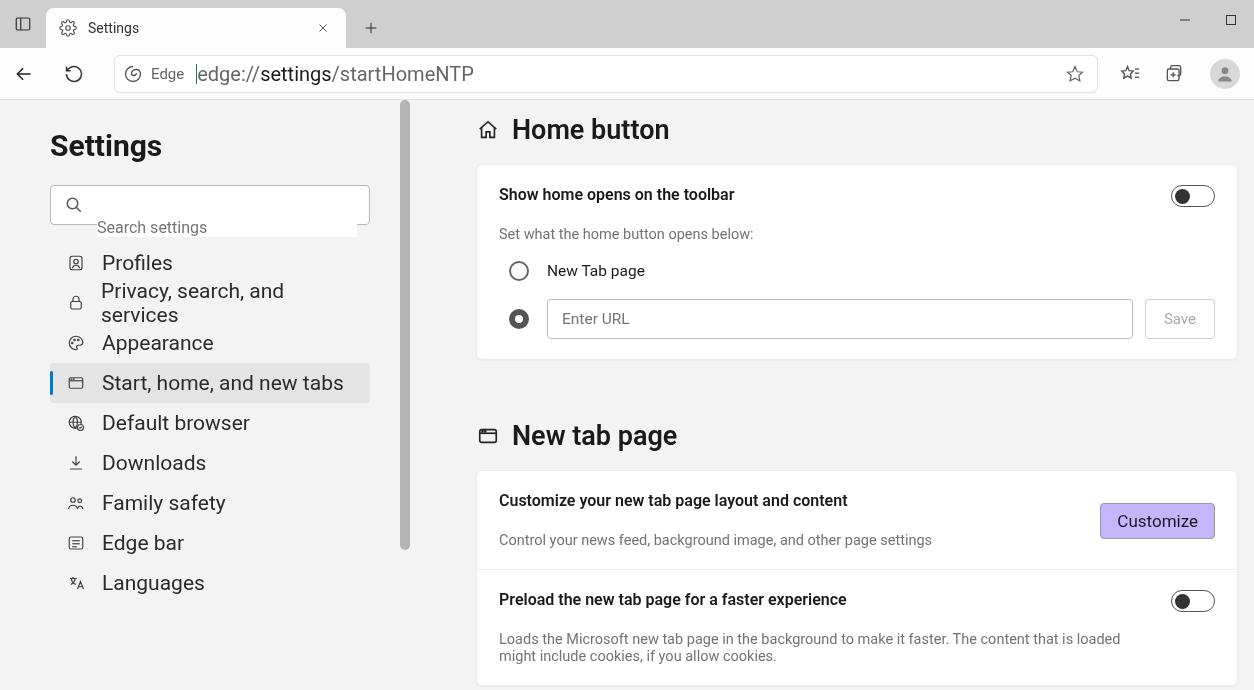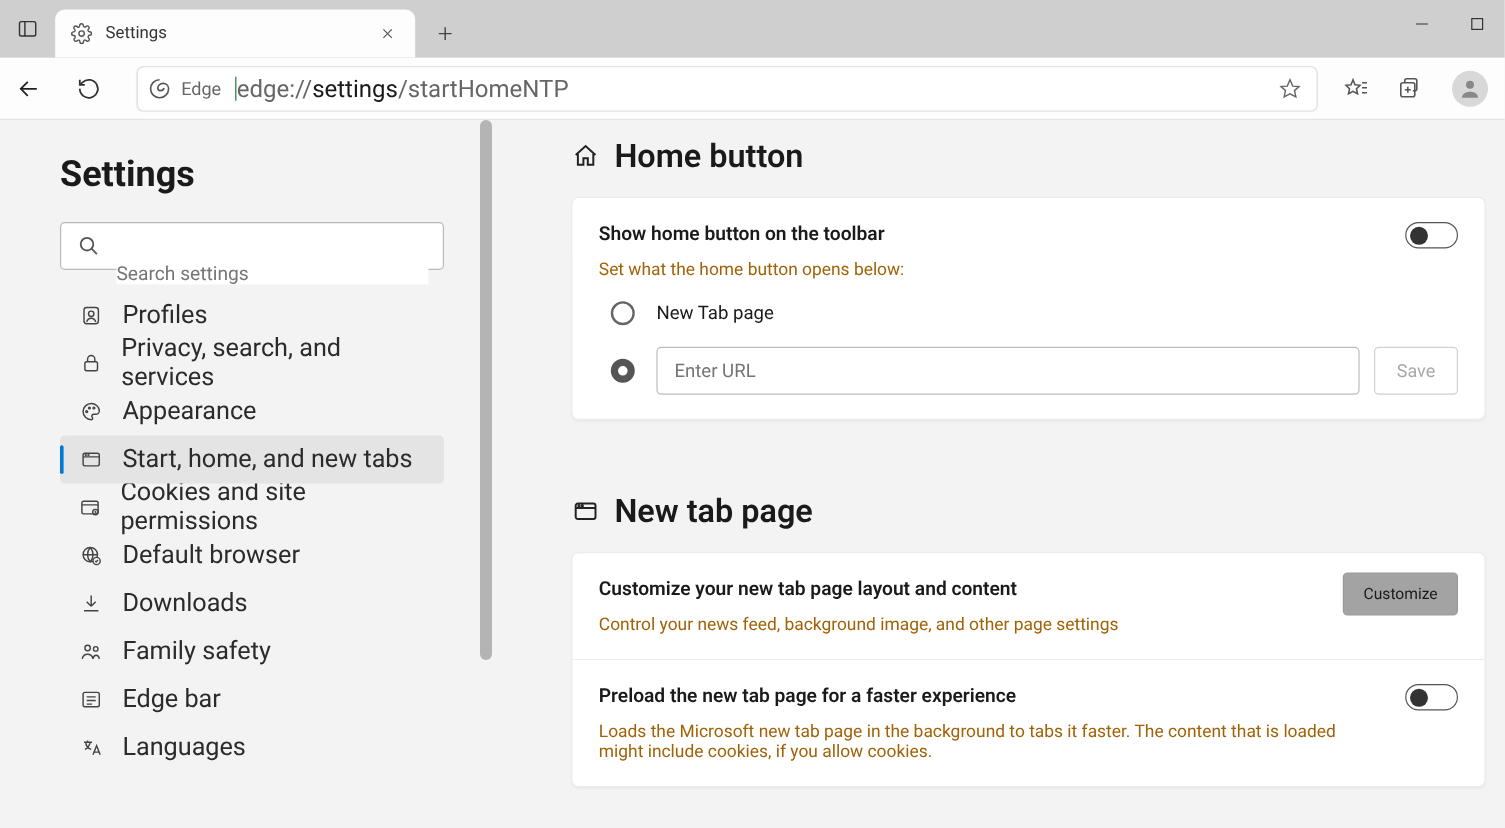--- a/index.html
+++ b/index.html
@@ -45,31 +45,31 @@
   .nav-item.active::before { content:""; position:absolute; left:0; top:8px; bottom:8px; width:3px; background:#0078d4; border-radius:2px;}
 
   .main { flex: 1; padding: 6px 16px 0 66px; overflow: hidden; background:#f3f3f3;}
   .section-header { display: flex; align-items: center; font-size: 27px; font-weight: 600; margin: 8px 0 18px; }
   .section-header .sh-icon { width: 24px; height: 24px; margin-right: 12px; display:flex;align-items:center;justify-content:center;color:#333;}
 
   .card { background: #fff; border: 1px solid #ececec; border-radius: 6px; margin-bottom: 60px; box-shadow: 0 1px 2px rgba(0,0,0,0.04);}
   .card-row { padding: 20px 22px; position: relative; }
   .card hr{border:none;border-top:1px solid #eee;}
   .row-title { font-size: 16px; font-weight: 600; color:#1a1a1a; }
-  .row-sub { font-size: 14.5px; color: #a16207; margin-top: 12px; max-width:640px;}
+  .row-sub { font-size: 14.5px; color: #737373; margin-top: 22px; max-width:640px;}
   .toggle { position: absolute; right: 22px; top: 20px; width: 44px; height: 22px; border-radius: 11px; background: #fff; border: 1px solid #555; }
   .toggle .knob { position: absolute; left: 3px; top: 2.5px; width: 15px; height: 15px; border-radius: 50%; background: #333; }
 
   .radio-group { margin-top: 18px; padding-left: 10px;}
   .radio-row { display: flex; align-items: center; margin-bottom: 18px; }
   .radio { width: 20px; height: 20px; border-radius: 50%; border: 2px solid #666; margin-right: 18px; position: relative; flex-shrink:0;}
   .radio.sel { border-color:#555; border-width:6px; width:20px;height:20px;}
   .url-input { flex:1; height:40px; border:1px solid #bdbdbd; border-radius:4px; padding:0 14px; font-size:15.5px; color:#333; outline:none; margin-right:12px;}
   .save-btn { height:40px; padding:0 18px; border:1px solid #d0d0d0; border-radius:4px; background:#fff; color:#a8a8a8; font-size:15px;}
-  .customize-btn { position:absolute; right:22px; top:16px; height:36px; padding:0 16px; border:1px solid #999; border-radius:4px; background:#a3a3a3; color:#1a1a1a; font-size:13px;}
+  .customize-btn { position:absolute; right:22px; top:32px; height:36px; padding:0 16px; border:1px solid #999; border-radius:4px; background:#c4b5fd; color:#1a1a1a; font-size:17px;}
 
   svg{display:block;}
 </style>
 </head>
 <body>
 
 <div class="titlebar">
   <div class="tabstrip-left">
     <svg width="18" height="18" viewBox="0 0 24 24" fill="none" stroke="#333" stroke-width="1.6">
         <rect x="3" y="4" width="18" height="16" rx="2"></rect>
@@ -219,31 +219,20 @@
               <line x1="3" y1="9" x2="21" y2="9"></line>
               <circle cx="6" cy="7" r="0.5"></circle>
               <circle cx="9" cy="7" r="0.5"></circle>
             </svg>
           </span>
           <span>Start, home, and new tabs</span>
         </div>
       <div class="nav-item">
           <span class="n-icon">
             <svg width="18" height="18" viewBox="0 0 24 24" fill="none" stroke="#444" stroke-width="1.6">
-              <rect x="3" y="5" width="18" height="14" rx="2"></rect>
-              <line x1="3" y1="9" x2="21" y2="9"></line>
-              <circle cx="18" cy="17" r="3"></circle>
-              <path d="M18 15.5v1.5l1 .6"></path>
-            </svg>
-          </span>
-          <span>Cookies and site permissions</span>
-        </div>
-      <div class="nav-item">
-          <span class="n-icon">
-            <svg width="18" height="18" viewBox="0 0 24 24" fill="none" stroke="#444" stroke-width="1.6">
               <circle cx="11" cy="11" r="8"></circle>
               <path d="M3 11h16M11 3a12 12 0 0 1 0 16M11 3a12 12 0 0 0 0 16"></path>
               <circle cx="18" cy="18" r="4" fill="#f3f3f3"></circle>
               <path d="M16.5 18l1 1 2-2"></path>
             </svg>
           </span>
           <span>Default browser</span>
         </div>
       <div class="nav-item">
           <span class="n-icon">
@@ -291,21 +280,21 @@
       <span class="sh-icon">
           <svg width="22" height="22" viewBox="0 0 24 24" fill="none" stroke="#222" stroke-width="1.8">
             <path d="M3 11l9-8 9 8"></path>
             <path d="M5 10v10h5v-6h4v6h5V10"></path>
           </svg>
         </span>
       <span>Home button</span>
     </div>
     <div class="card">
       <div class="card-row">
-        <div class="row-title">Show home button on the toolbar</div>
+        <div class="row-title">Show home opens on the toolbar</div>
         <div class="row-sub">Set what the home button opens below:</div>
         <div class="toggle">
             <div class="knob"></div>
           </div>
         <div class="radio-group">
           <div class="radio-row">
             <div class="radio"></div>
             <span style="font-size:15.5px;">New Tab page</span>
           </div>
           <div class="radio-row" style="margin-bottom:0;">
@@ -330,20 +319,20 @@
     </div>
     <div class="card" style="margin-bottom:0;">
       <div class="card-row">
         <div class="row-title">Customize your new tab page layout and content</div>
         <div class="row-sub">Control your news feed, background image, and other page settings</div>
         <button class="customize-btn">Customize</button>
       </div>
       <hr>
       <div class="card-row">
         <div class="row-title">Preload the new tab page for a faster experience</div>
-        <div class="row-sub">Loads the Microsoft new tab page in the background to tabs it faster. The content that is loaded might include cookies, if you allow cookies.</div>
+        <div class="row-sub">Loads the Microsoft new tab page in the background to make it faster. The content that is loaded might include cookies, if you allow cookies.</div>
         <div class="toggle">
             <div class="knob"></div>
           </div>
       </div>
     </div>
   </div>
 </div>
 
 </body></html>

